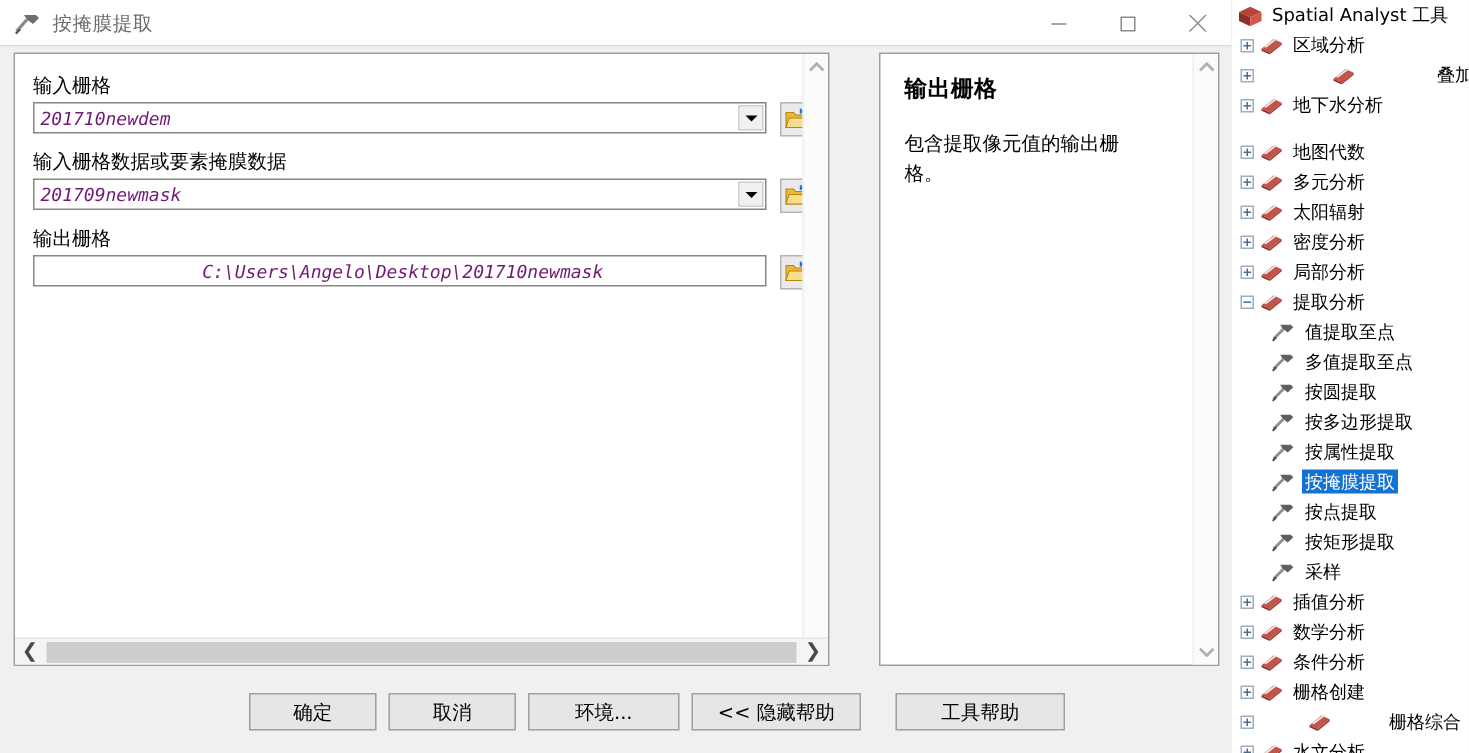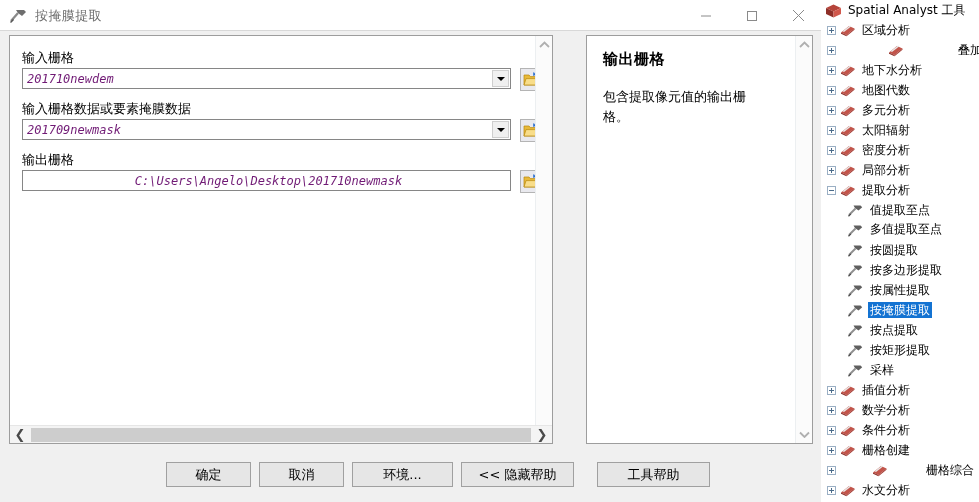--- a/index.html
+++ b/index.html
@@ -407,21 +407,21 @@
           <span class="tb-icon">
             <svg width="17" height="13" viewBox="0 0 17 13">
               <path d="M2 8.5 L10 2 L15.5 4.5 L7.5 11 Z" fill="#c2544a"></path>
               <path d="M2 8.5 L7.5 11 L7.5 12.3 L2 9.8 Z" fill="#8e2f28"></path>
               <path d="M3.6 7.3 L11 1.6 L12.4 2.2 L5 7.9 Z" fill="#e8e8e8"></path>
               <path d="M7.5 11 L15.5 4.5 L15.5 5.8 L7.5 12.3 Z" fill="#a33b32"></path>
             </svg>
           </span>
           <span class="tree-label">地下水分析</span>
         </div>
-        <div class="tree-row" style="padding-left: 6px;">
+        <div class="tree-row" style="padding-left: 6px; margin-top: 11px;">
           <span class="expander plus"></span>
           <span class="tb-icon">
             <svg width="17" height="13" viewBox="0 0 17 13">
               <path d="M2 8.5 L10 2 L15.5 4.5 L7.5 11 Z" fill="#c2544a"></path>
               <path d="M2 8.5 L7.5 11 L7.5 12.3 L2 9.8 Z" fill="#8e2f28"></path>
               <path d="M3.6 7.3 L11 1.6 L12.4 2.2 L5 7.9 Z" fill="#e8e8e8"></path>
               <path d="M7.5 11 L15.5 4.5 L15.5 5.8 L7.5 12.3 Z" fill="#a33b32"></path>
             </svg>
           </span>
           <span class="tree-label">地图代数</span>
@@ -489,21 +489,21 @@
         <div class="tree-row" style="padding-left: 26px;">
           <span class="tb-icon">
             <svg width="17" height="14" viewBox="0 0 17 14">
               <path d="M2 12 L8.5 5.5" stroke="#8f8f8f" stroke-width="1.9" fill="none"></path>
               <path d="M6.5 2.5 L13.5 2.5 L15.2 4.2 L11.5 7.6 L8 5 Z" fill="#5f5f5f"></path>
               <path d="M1 12.8 L3.4 10.4 L4.3 11.3 L1.9 13.7 Z" fill="#4a4a4a"></path>
             </svg>
           </span>
           <span class="tree-label">值提取至点</span>
         </div>
-        <div class="tree-row" style="padding-left: 26px; font-family: Liberation Mono, monospace;">
+        <div class="tree-row" style="padding-left: 26px;">
           <span class="tb-icon">
             <svg width="17" height="14" viewBox="0 0 17 14">
               <path d="M2 12 L8.5 5.5" stroke="#8f8f8f" stroke-width="1.9" fill="none"></path>
               <path d="M6.5 2.5 L13.5 2.5 L15.2 4.2 L11.5 7.6 L8 5 Z" fill="#5f5f5f"></path>
               <path d="M1 12.8 L3.4 10.4 L4.3 11.3 L1.9 13.7 Z" fill="#4a4a4a"></path>
             </svg>
           </span>
           <span class="tree-label">多值提取至点</span>
         </div>
         <div class="tree-row" style="padding-left: 26px;">

